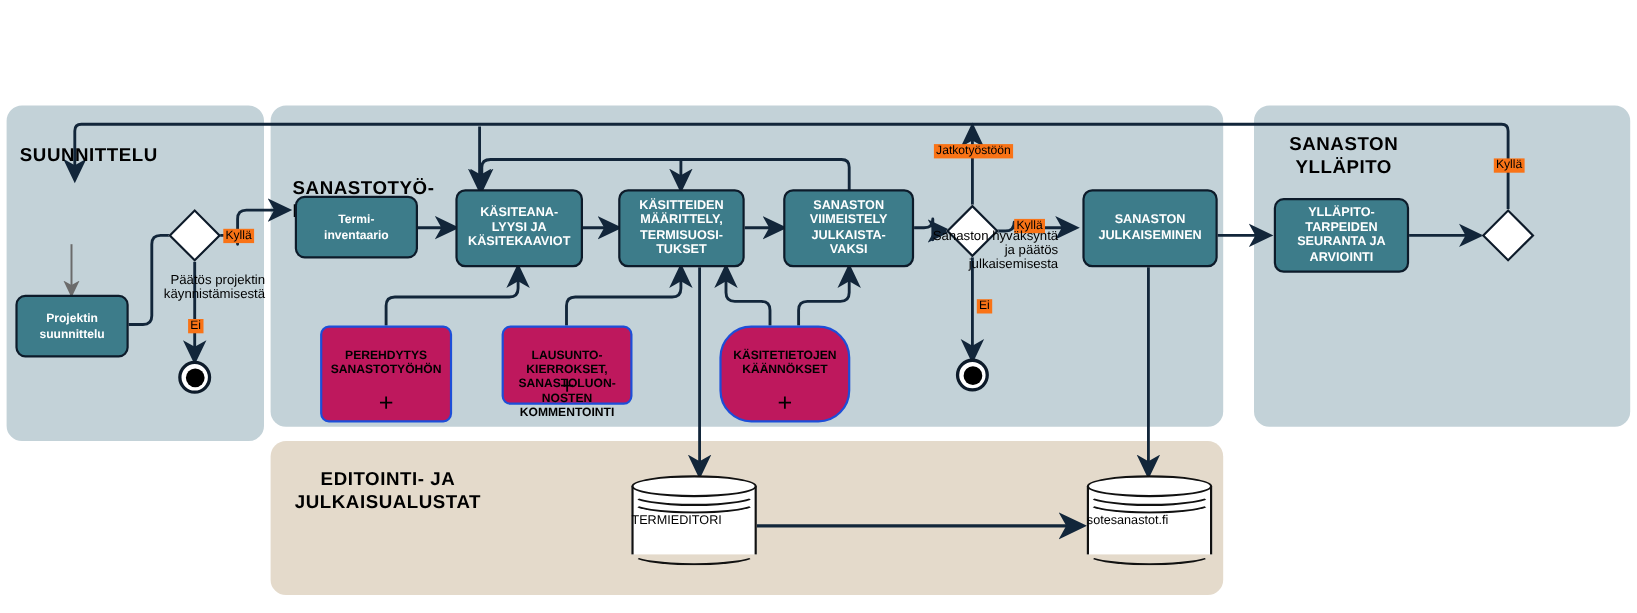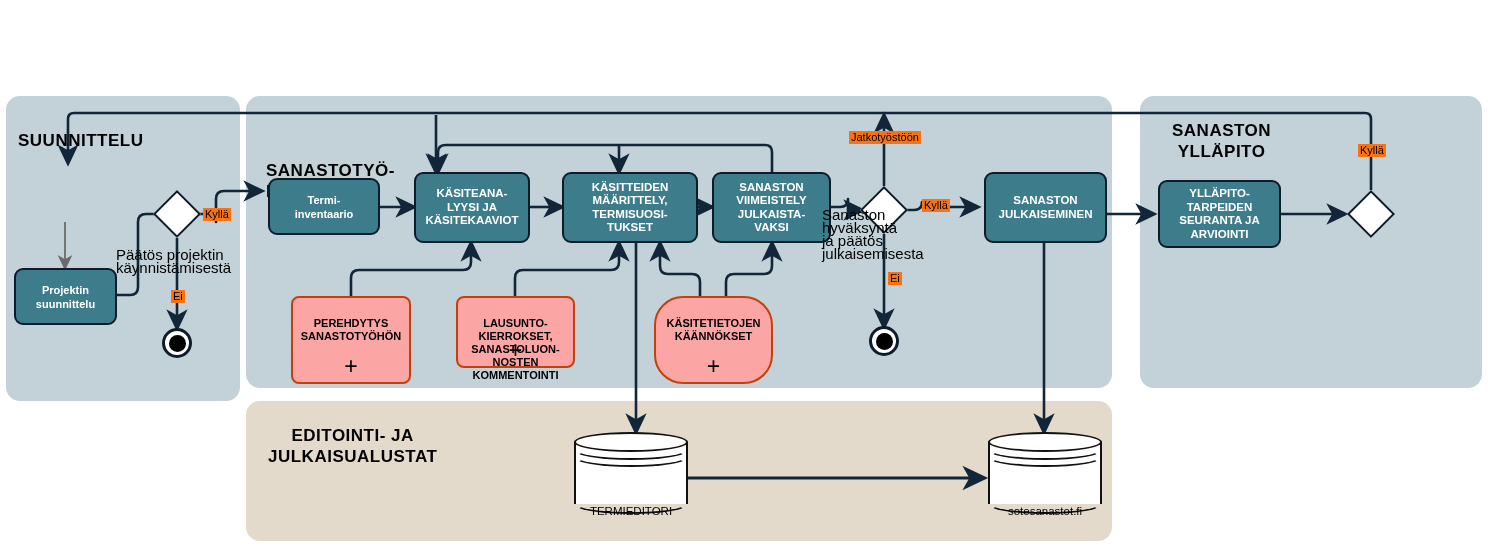--- a/index.html
+++ b/index.html
@@ -11,21 +11,21 @@
   .lane.beige{background:#e4dacb;}
   .lane-title{position:absolute;font-weight:bold;color:#000;letter-spacing:.5px;
       font-size:17px;line-height:21px;white-space:pre-line;}
 
   .task{position:absolute;background:#3d7c8a;border:2.5px solid #0d1b2a;border-radius:9px;
       color:#ffffff;font-weight:bold;display:flex;align-items:center;justify-content:center;
       text-align:center;line-height:13.5px;font-size:11.5px;box-sizing:border-box;padding:2px;
       white-space:pre-line;}
   .task.small{font-weight:bold;font-size:11px;line-height:14px;}
 
-  .sub{position:absolute;background:#fca5a5;border:2px solid #c2410c;border-radius:8px;
+  .sub{position:absolute;background:#be185d;border:2px solid #1d4ed8;border-radius:8px;
       color:#000;font-weight:bold;font-size:11px;line-height:13px;text-align:center;
       box-sizing:border-box;padding:6px 3px 0 3px;white-space:pre-line;}
   .sub .plus{position:absolute;left:0;right:0;bottom:4px;font-size:23px;font-weight:500;
       line-height:23px;font-family:"Liberation Sans",sans-serif;}
 
   .gw{position:absolute;background:#ffffff;border:2.5px solid #0d1b2a;
       transform:rotate(45deg);box-sizing:border-box;}
 
   .endev{position:absolute;border-radius:50%;background:#ffffff;border:3px solid #0d1b2a;
       box-sizing:border-box;}
@@ -38,25 +38,25 @@
   .db .top,.db .r1,.db .r2,.db .bot{position:absolute;left:0;width:100%;height:20px;
       border:2px solid #111;border-radius:50%;background:#ffffff;box-sizing:border-box;}
   .db .top{top:0;}
   .db .r1{top:8px;background:transparent;border-bottom-color:#111;border-top-color:transparent;
       border-left-color:transparent;border-right-color:transparent;}
   .db .r2{top:15px;background:transparent;border-bottom-color:#111;border-top-color:transparent;
       border-left-color:transparent;border-right-color:transparent;}
   .db .bot{bottom:0;background:transparent;border-top-color:transparent;
       border-left-color:transparent;border-right-color:transparent;border-bottom-color:#111;}
   .db .lbl{position:absolute;left:0;right:0;top:50%;transform:translateY(-50%);
-      text-align:center;font-size:11.5px;color:#000;margin-top:38px;}
+      text-align:left;font-size:11.5px;color:#000;}
 
   .edge-label{position:absolute;background:#f97316;color:#000;font-size:11px;line-height:13px;
       padding:0 2px;white-space:nowrap;}
-  .free-label{position:absolute;color:#000;font-size:15px;line-height:13px;text-align:left;
+  .free-label{position:absolute;color:#000;font-size:12px;line-height:13px;text-align:right;
       white-space:pre-line;}
 </style>
 </head>
 <body>
 
 <div id="canvas">
 
   <div class="lane" style="left:6px;top:96px;width:234px;height:305px;"></div>
   <div class="lane" style="left:246px;top:96px;width:866px;height:292px;"></div>
   <div class="lane" style="left:1140px;top:96px;width:342px;height:292px;"></div>
@@ -135,21 +135,21 @@
   <div class="task small" style="left:14px;top:268px;width:103px;height:57px;">Projektin
 suunnittelu</div>
 
   <div class="task small" style="left:268px;top:178px;width:112px;height:57px;">Termi-
 inventaario</div>
 
   <div class="task" style="left:414px;top:172px;width:116px;height:71px;">KÄSITEANA-
 LYYSI  JA
 KÄSITEKAAVIOT</div>
 
-  <div class="task" style="left:562px;top:172px;width:136px;height:71px;">KÄSITTEIDEN
+  <div class="task" style="left:562px;top:172px;width:115px;height:71px;">KÄSITTEIDEN
 MÄÄRITTELY,
 TERMISUOSI-
 TUKSET</div>
 
   <div class="task" style="left:712px;top:172px;width:119px;height:71px;">SANASTON
 VIIMEISTELY
 JULKAISTA-
 VAKSI</div>
 
   <div class="task" style="left:984px;top:172px;width:123px;height:71px;">SANASTON

